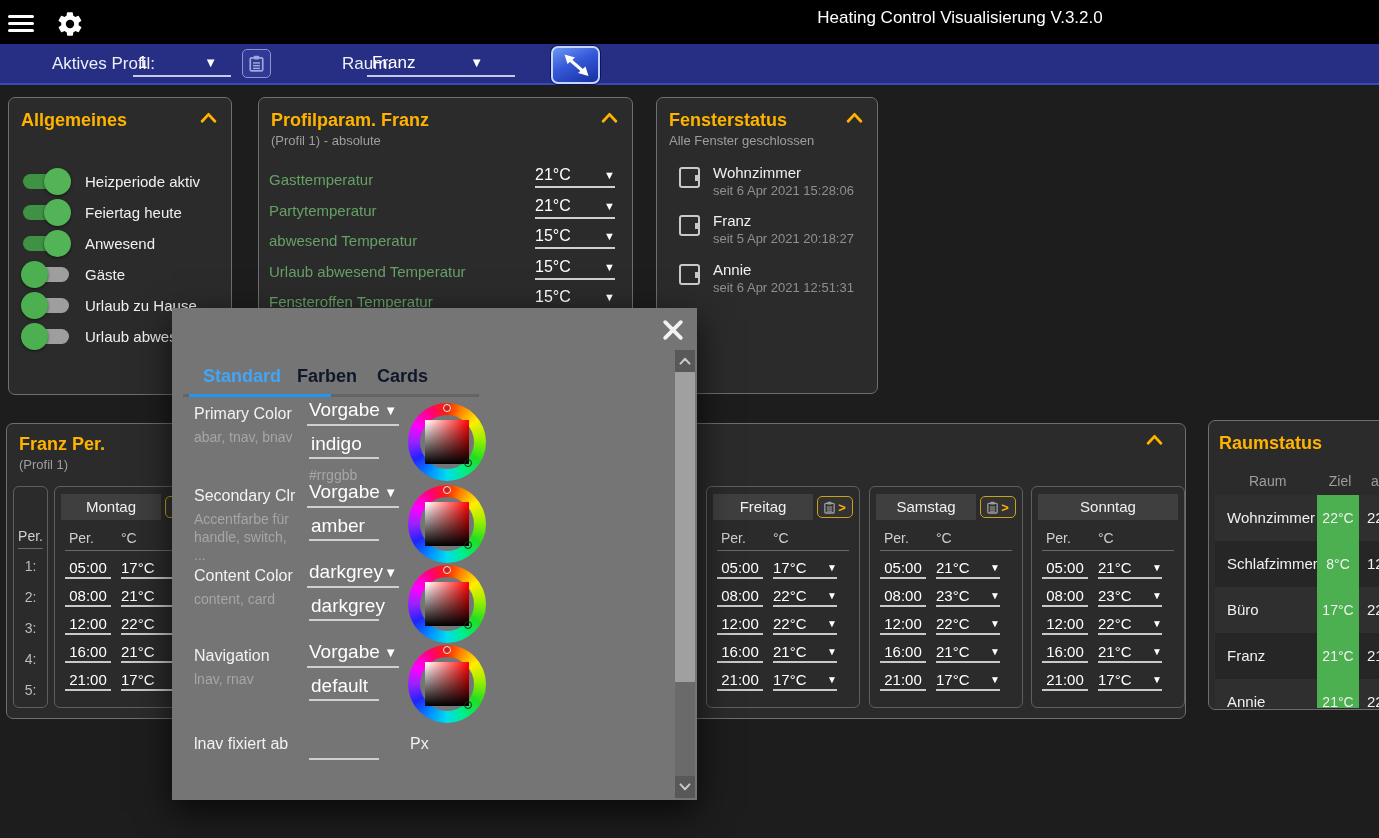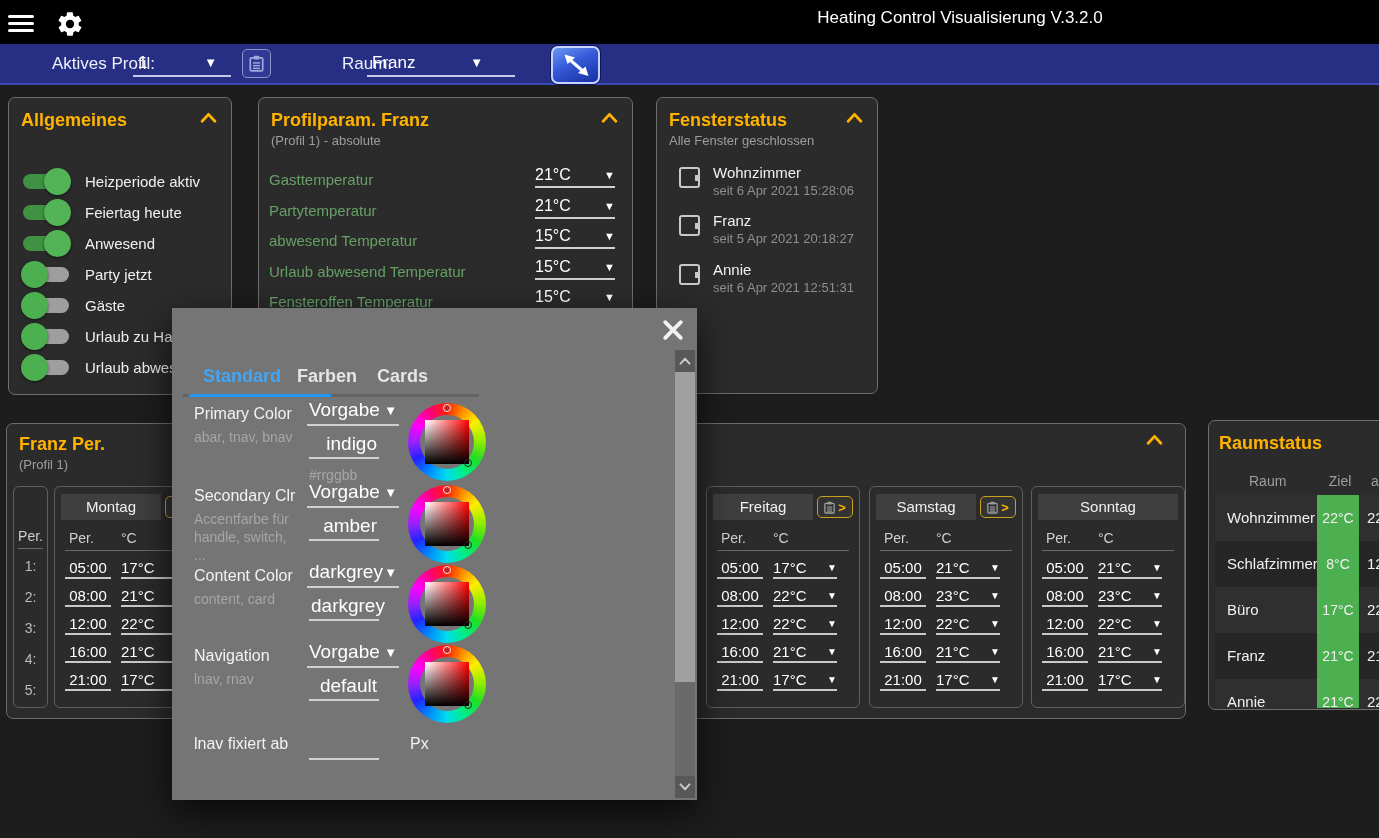--- a/index.html
+++ b/index.html
@@ -83,29 +83,29 @@
   .rrow:nth-child(even) { background:#262626; }
   .rname { position:absolute; left:12px; top:0; height:46px; line-height:46px; color:#f0f0f0; font-size:15px; }
   .rziel { position:absolute; left:102px; width:42px; top:0; height:46px; background:#4caf50; color:#f2f2f2; font-size:14px; text-align:center; line-height:46px; }
   .ract { position:absolute; left:152px; top:0; height:46px; line-height:46px; color:#f0f0f0; font-size:15px; }
 
   
   .dialog { position:absolute; left:172px; top:308px; width:525px; height:492px; background:#757575; box-shadow:0 12px 34px rgba(0,0,0,.7); z-index:10; }
   .dlg-close { position:absolute; right:12px; top:10px; width:24px; height:24px; cursor:pointer; }
   .tabline { position:absolute; left:11px; top:86px; width:296px; height:3px; background:#646464; }
   .tabline-active { position:absolute; left:17px; top:86px; width:142px; height:3px; background:#2196f3; z-index:1; }
-  .dtab { position:absolute; top:58px; font-size:18px; font-weight:bold; color:#e5e5e5; cursor:pointer; }
+  .dtab { position:absolute; top:58px; font-size:18px; font-weight:bold; color:#0f172a; cursor:pointer; }
   .dtab.active { color:#42a5f5; }
   .drow { position:absolute; left:22px; width:480px; }
   .dlab { position:absolute; left:0; top:0; color:#f2f2f2; font-size:16px; white-space:nowrap; }
   .dsub { position:absolute; left:0; top:23px; width:104px; color:#a6a6a6; font-size:14px; line-height:1.3; }
   .ddl { position:absolute; left:113px; top:-6px; width:92px; display:flex; justify-content:space-between; align-items:center; border-bottom:2px solid #cfcfcf; padding:0 2px 3px 2px; cursor:pointer; }
   .ddl .v { color:#fff; font-size:19px; }
   .ddl .car { color:#fff; font-size:13px; }
-  .dinp { position:absolute; left:115px; top:28px; width:70px; border-bottom:2px solid #cfcfcf; color:#fff; font-size:19px; padding:0 2px 2px 2px; cursor:text; min-height:24px;text-align:right; }
+  .dinp { position:absolute; left:115px; top:28px; width:70px; border-bottom:2px solid #cfcfcf; color:#fff; font-size:19px; padding:0 2px 2px 2px; cursor:text; min-height:24px; }
   .dhint { position:absolute; left:115px; top:62px; color:#a6a6a6; font-size:14px; }
   .wheel { position:absolute; left:214px; top:-2px; width:78px; height:78px; border-radius:50%; cursor:pointer;
     background:conic-gradient(#f20, #f80 7%, #fe0 15%, #9e0 24%, #2d2 33%, #0e8 42%, #0de 50%, #08f 59%, #22f 67%, #92f 75%, #f0f 83%, #f07 92%, #f20); }
   .wheel::before { content:""; position:absolute; inset:12px; background:#757575; border-radius:50%; }
   .wheel .sq { position:absolute; inset:17px; background:linear-gradient(to bottom, rgba(0,0,0,0) 4%, #000 100%), linear-gradient(to right, #fff 0%, #f00 100%); }
   .wheel .mtop { position:absolute; left:50%; top:1px; transform:translateX(-50%); width:8px; height:8px; border:1.5px solid #eee; border-radius:50%; background:#c22; }
   .wheel .msq { position:absolute; right:14px; bottom:14px; width:8px; height:8px; border:1.5px solid #222; border-radius:50%; }
   .dpxlab { position:absolute; left:22px; top:427px; color:#f2f2f2; font-size:16px; }
   .dpxinp { position:absolute; left:137px; top:430px; width:70px; height:22px; border-bottom:2px solid #cfcfcf; cursor:text; }
   .dpxunit { position:absolute; left:238px; top:427px; color:#f2f2f2; font-size:16px; }
@@ -207,26 +207,20 @@
       <div class="arow">
           <div class="toggle on">
             <div class="knob"></div>
           </div>
           <div class="lab">Anwesend</div>
         </div>
       <div class="arow">
           <div class="toggle off">
             <div class="knob"></div>
           </div>
-          <div class="lab">Party jetzt</div>
-        </div>
-      <div class="arow">
-          <div class="toggle off">
-            <div class="knob"></div>
-          </div>
           <div class="lab">Gäste</div>
         </div>
       <div class="arow">
           <div class="toggle off">
             <div class="knob"></div>
           </div>
           <div class="lab">Urlaub zu Hause</div>
         </div>
       <div class="arow">
           <div class="toggle off">

